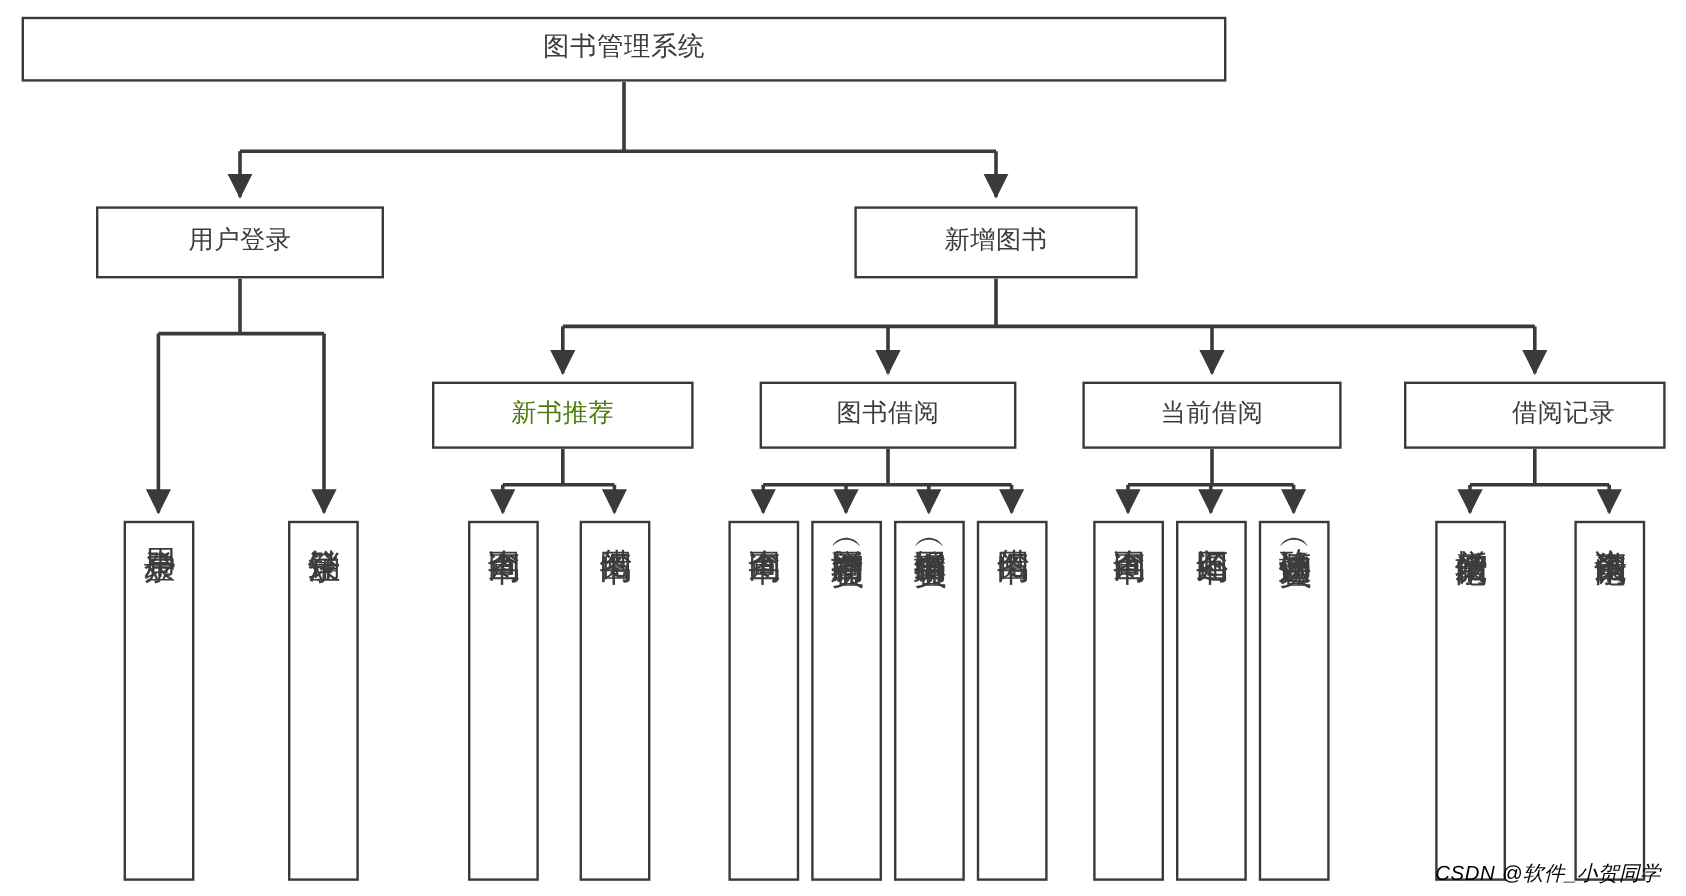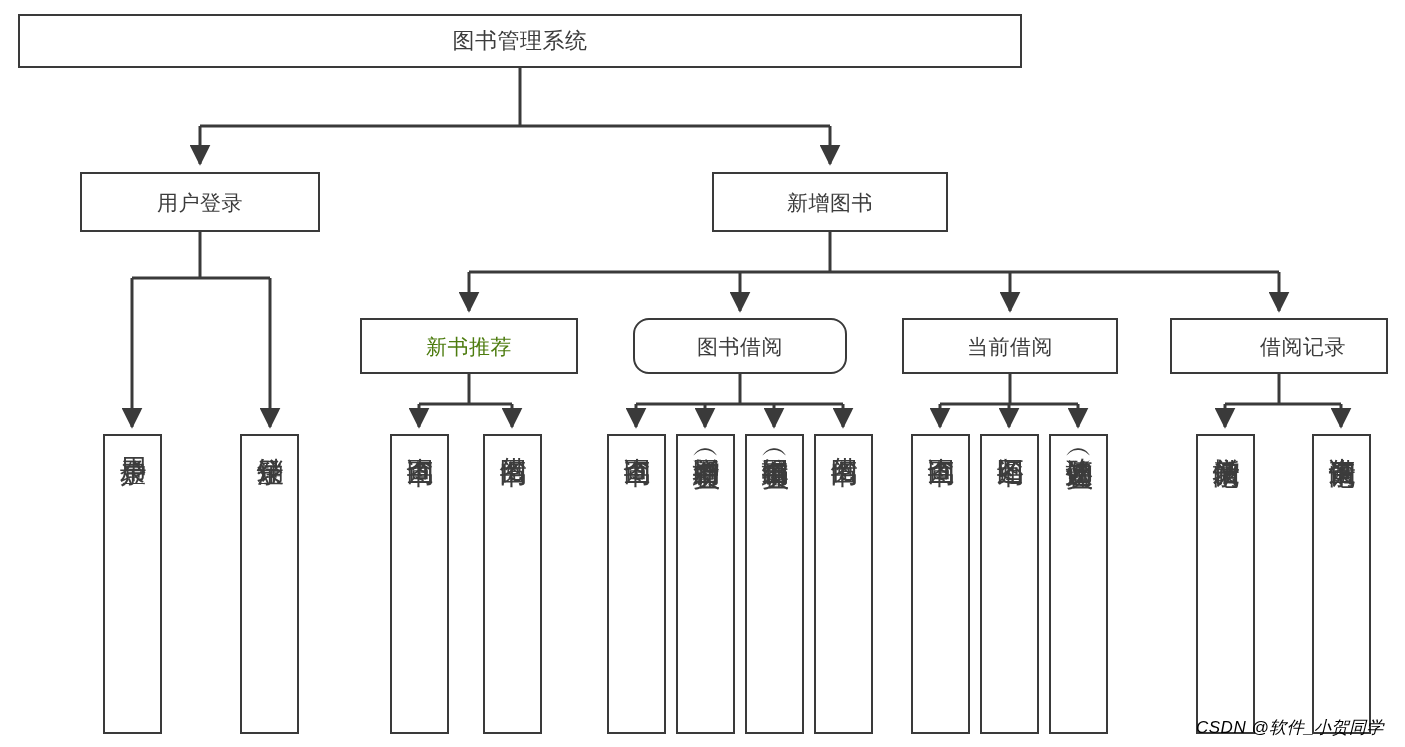--- a/index.html
+++ b/index.html
@@ -37,20 +37,21 @@
     color: #3c3c3c;
   }
   .node.h {
     
   }
   .node.h .lbl {
     font-size: 21px;
     line-height: 1;
     letter-spacing: 0.5px;
     white-space: nowrap;
+    font-family: Liberation Mono, monospace;
   }
   .node.root .lbl {
     font-size: 22px;
   }
   .node.v {
     align-items: flex-start;
     justify-content: center;
     padding-top: 0;
   }
   .node.v .lbl {
@@ -132,21 +133,21 @@
   <div class="node h" style="left: 80px; top: 172px; width: 240px; height: 60px; border-color: rgb(58, 58, 58); color: rgb(60, 60, 60);">
     <span class="lbl">用户登录</span>
   </div>
   <div class="node h" style="left: 712px; top: 172px; width: 236px; height: 60px; border-color: rgb(58, 58, 58); color: rgb(60, 60, 60);">
     <span class="lbl">新增图书</span>
   </div>
 
   <div class="node h" style="left: 360px; top: 318px; width: 218px; height: 56px; border-color: rgb(58, 58, 58); color: #4d7c0f;">
     <span class="lbl">新书推荐</span>
   </div>
-  <div class="node h" style="left: 633px; top: 318px; width: 214px; height: 56px; border-color: rgb(58, 58, 58); color: rgb(60, 60, 60); border-radius: 16px;">
+  <div class="node h" style="left: 633px; top: 318px; width: 214px; height: 56px; border-color: rgb(58, 58, 58); color: rgb(60, 60, 60);">
     <span class="lbl">图书借阅</span>
   </div>
   <div class="node h" style="left: 902px; top: 318px; width: 216px; height: 56px; border-color: rgb(58, 58, 58); color: rgb(60, 60, 60); justify-content: center;">
     <span class="lbl">当前借阅</span>
   </div>
   <div class="node h" style="left: 1170px; top: 318px; width: 218px; height: 56px; border-color: rgb(58, 58, 58); color: rgb(60, 60, 60); padding-left: 48px;">
     <span class="lbl">借阅记录</span>
   </div>
 
   <div class="node v" style="left: 103px; top: 434px; width: 59px; height: 300px; border-color: rgb(58, 58, 58); color: rgb(60, 60, 60);">

